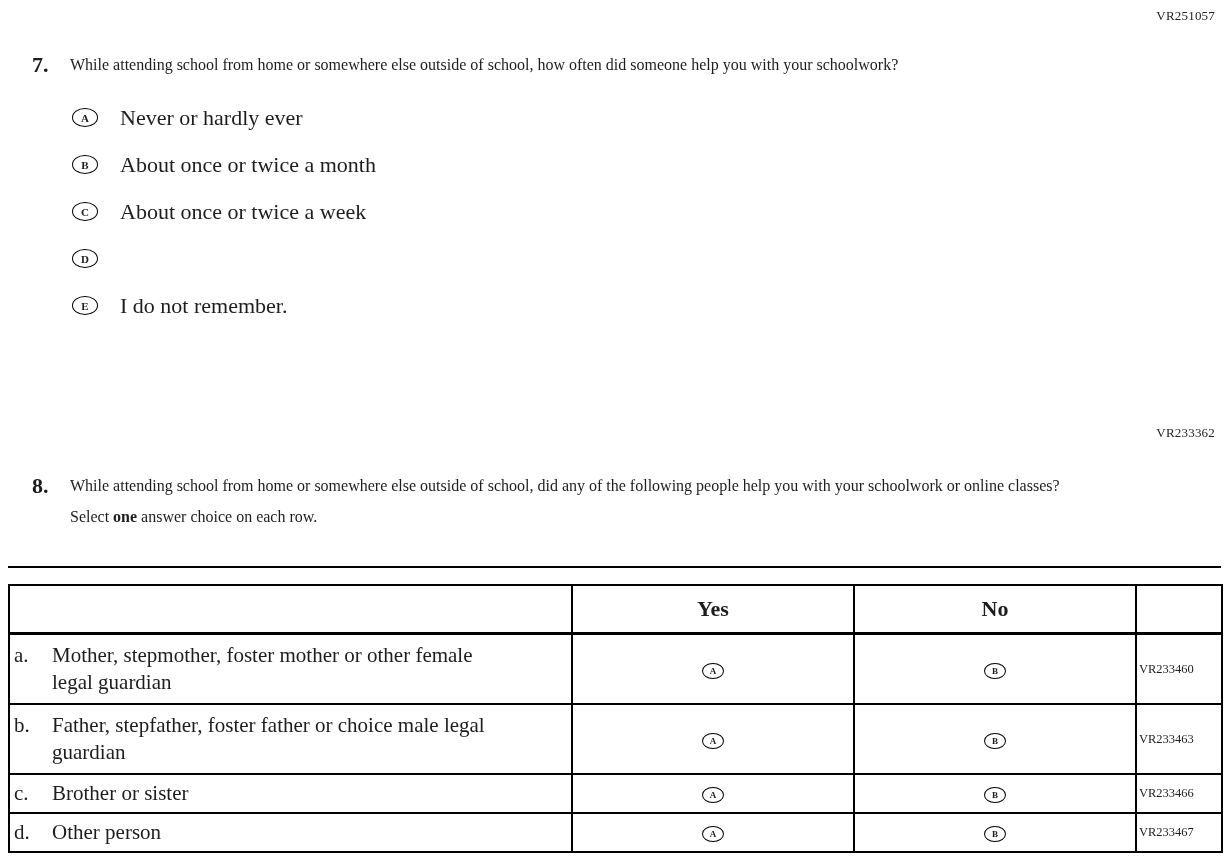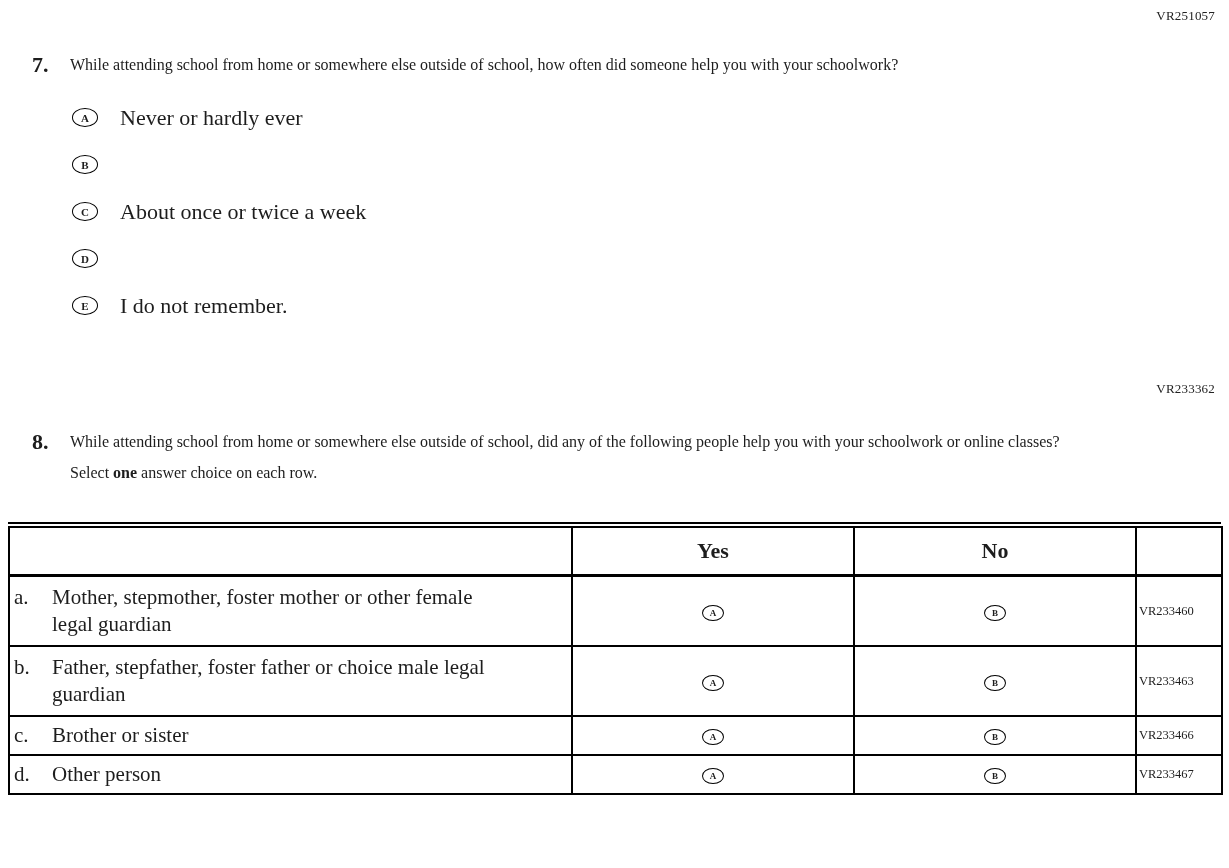--- a/index.html
+++ b/index.html
@@ -6,21 +6,21 @@
   body {
     width: 1229px;
     height: 868px;
     background: #ffffff;
     color: #1d1d1d;
     font-family: "Liberation Serif", "DejaVu Serif", serif;
     overflow: hidden;
   }
   .code { font-size: 13px; color: #222; letter-spacing: 0.2px; }
   #top-code { text-align: right; padding: 8px 14px 0 0; line-height: 15px; }
-  #mid-code { text-align: right; padding: 0 14px 0 0; margin-top: 52px; line-height: 15px; }
+  #mid-code { text-align: right; padding: 0 14px 0 0; margin-top: 96px; line-height: 15px; }
 
   .question { display: flex; margin-left: 32px; }
   .qnum {
     font-weight: 700;
     font-size: 22px;
     flex: none;
     width: 38px;
     line-height: 31px;
   }
   .qtext {
@@ -45,21 +45,21 @@
     font-weight: 700;
     flex: none;
     cursor: pointer;
   }
   .opt-label { font-size: 22px; margin-left: 22px; }
 
   .table-wrap {
     width: 1213px;
     margin: 34px 0 0 8px;
     border-top: 2px solid #000;
-    padding-top: 2px;
+    padding-top: 16px;
   }
   table {
     width: 100%;
     border-collapse: collapse;
     table-layout: fixed;
   }
   th, td { border: 2px solid #000; }
   thead th {
     border-bottom: 3px solid #000;
     height: 44px;
@@ -94,20 +94,21 @@
   <div class="qtext">While attending school from home or somewhere else outside of school, how often did someone help you with your schoolwork?</div>
 </div>
 
 <div class="options">
   <div class="option">
     <span class="bubble">A</span>
     <span class="opt-label">Never or hardly ever</span>
   </div>
   <div class="option">
     <span class="bubble">B</span>
+    <span class="opt-label">About once or twice a month</span>
   </div>
   <div class="option">
     <span class="bubble">C</span>
     <span class="opt-label">About once or twice a week</span>
   </div>
   <div class="option">
     <span class="bubble">D</span>
   </div>
   <div class="option">
     <span class="bubble">E</span>

